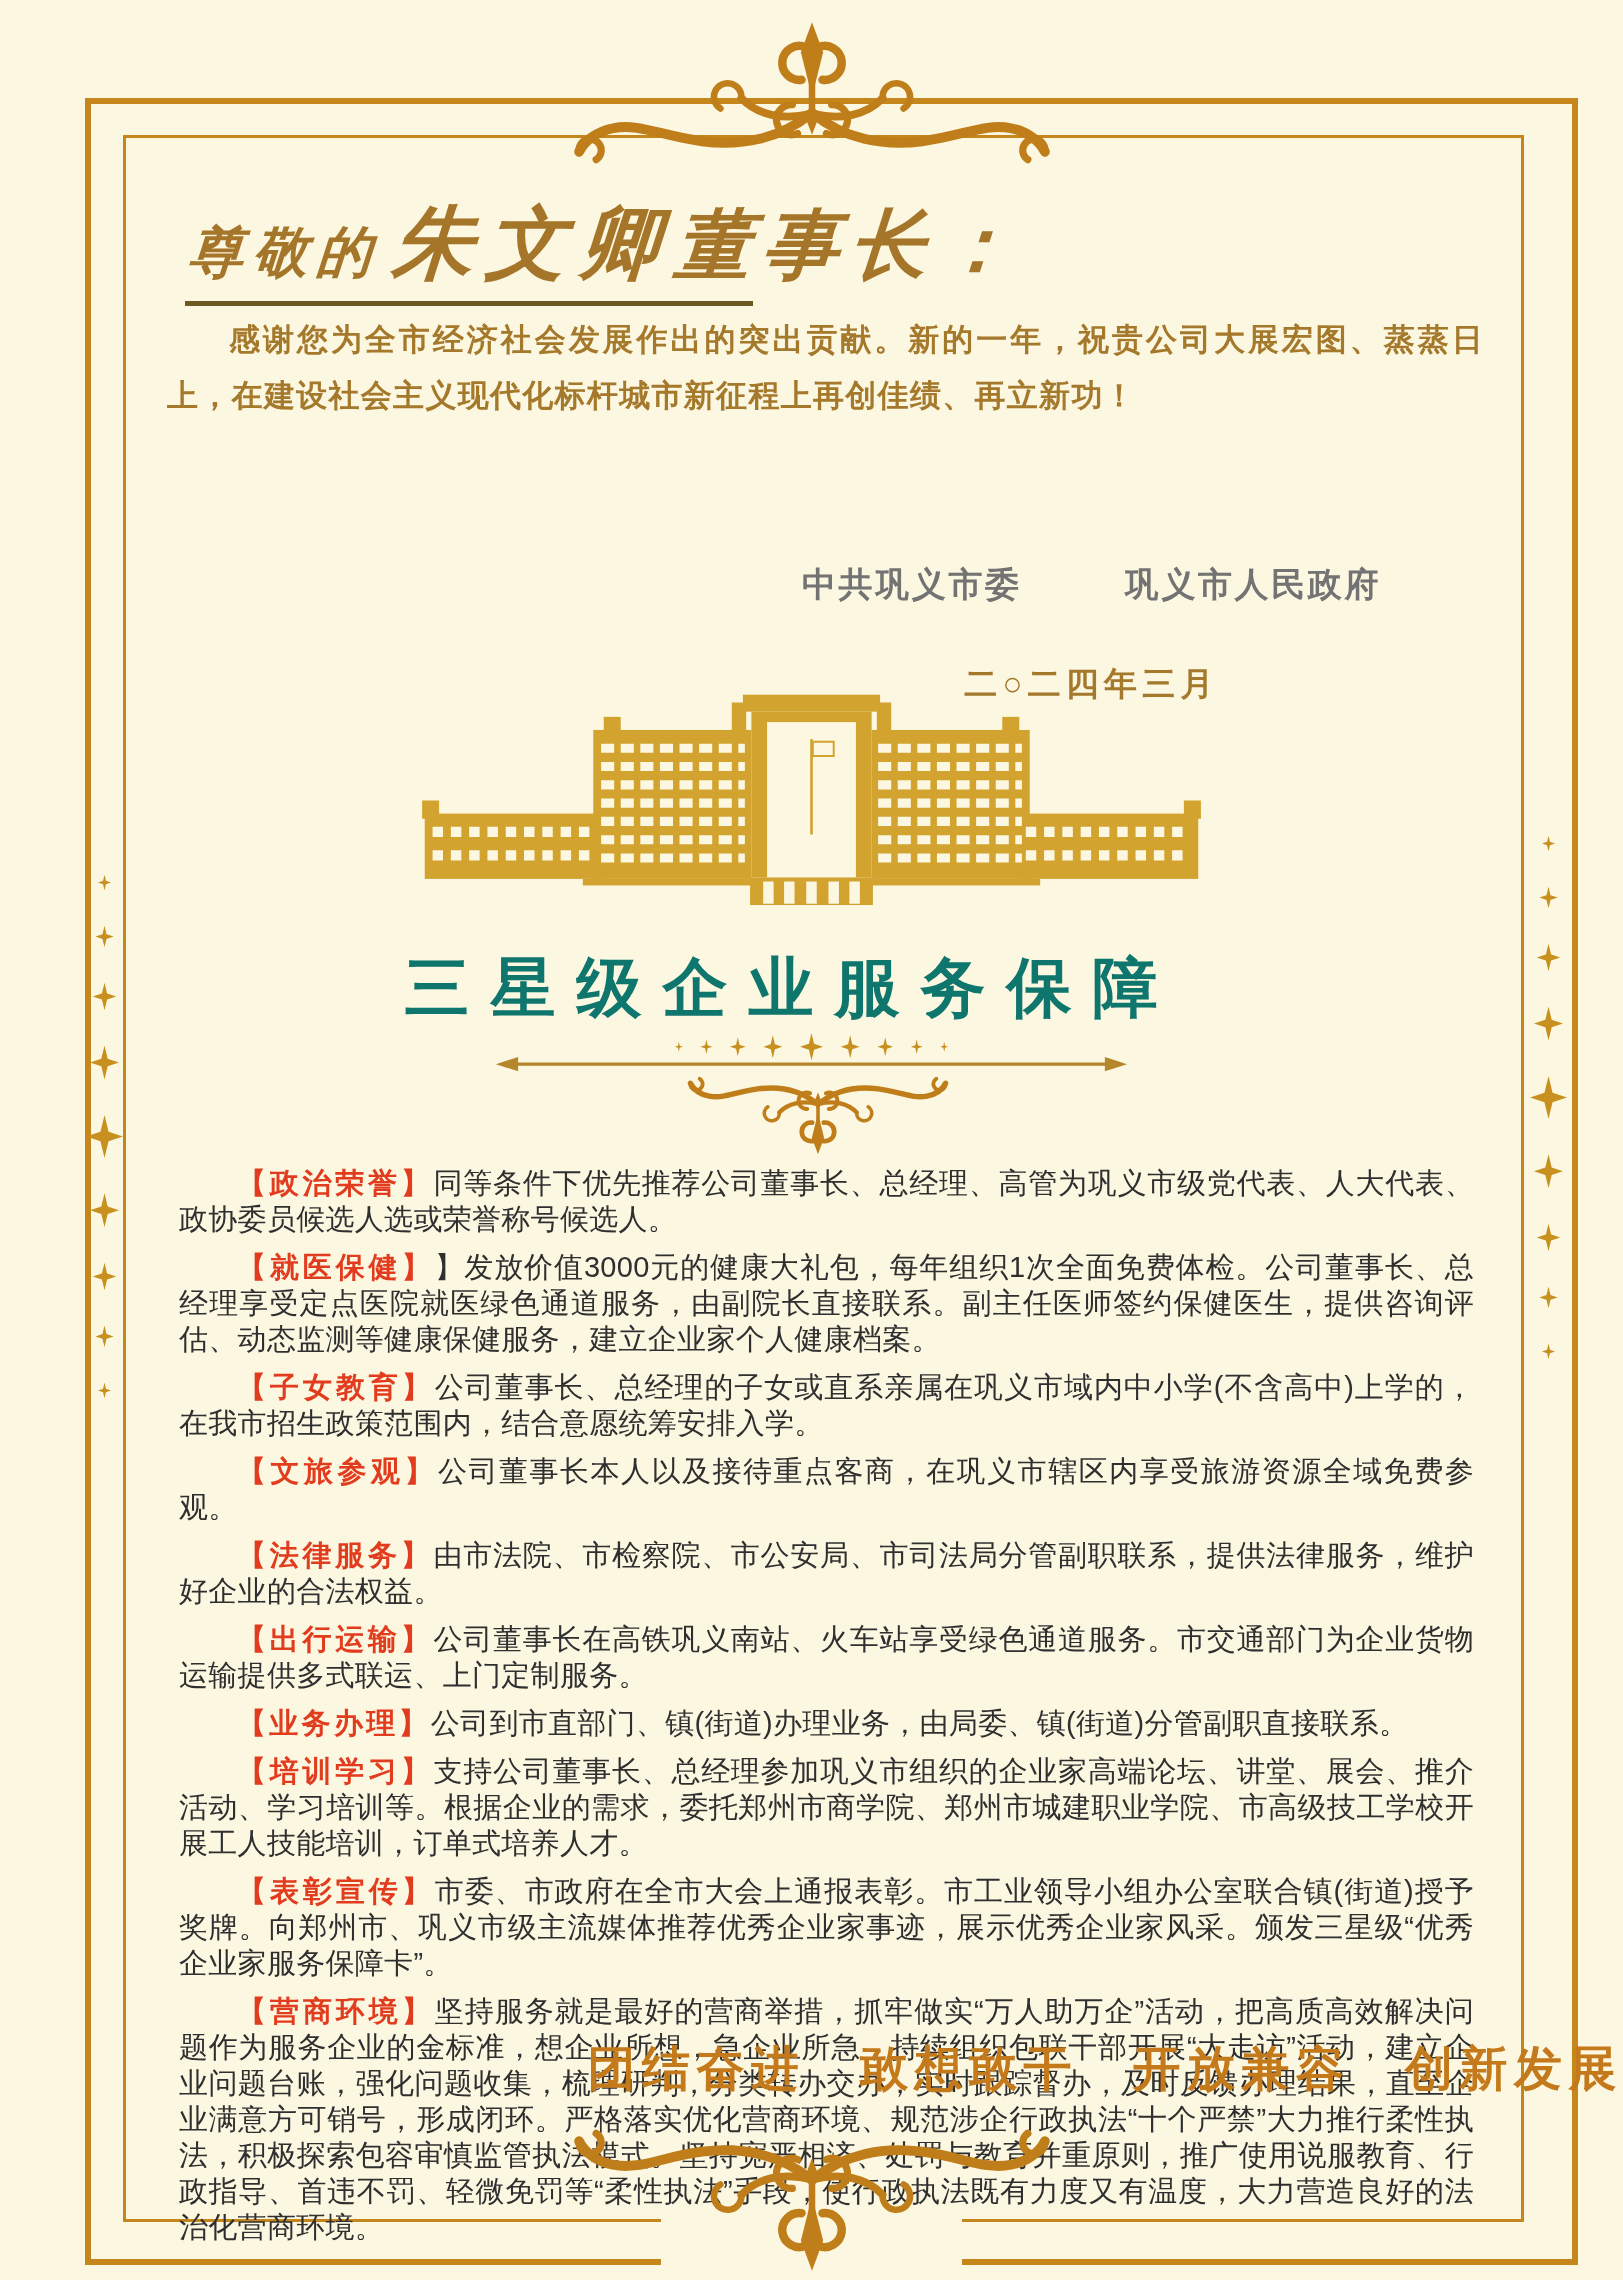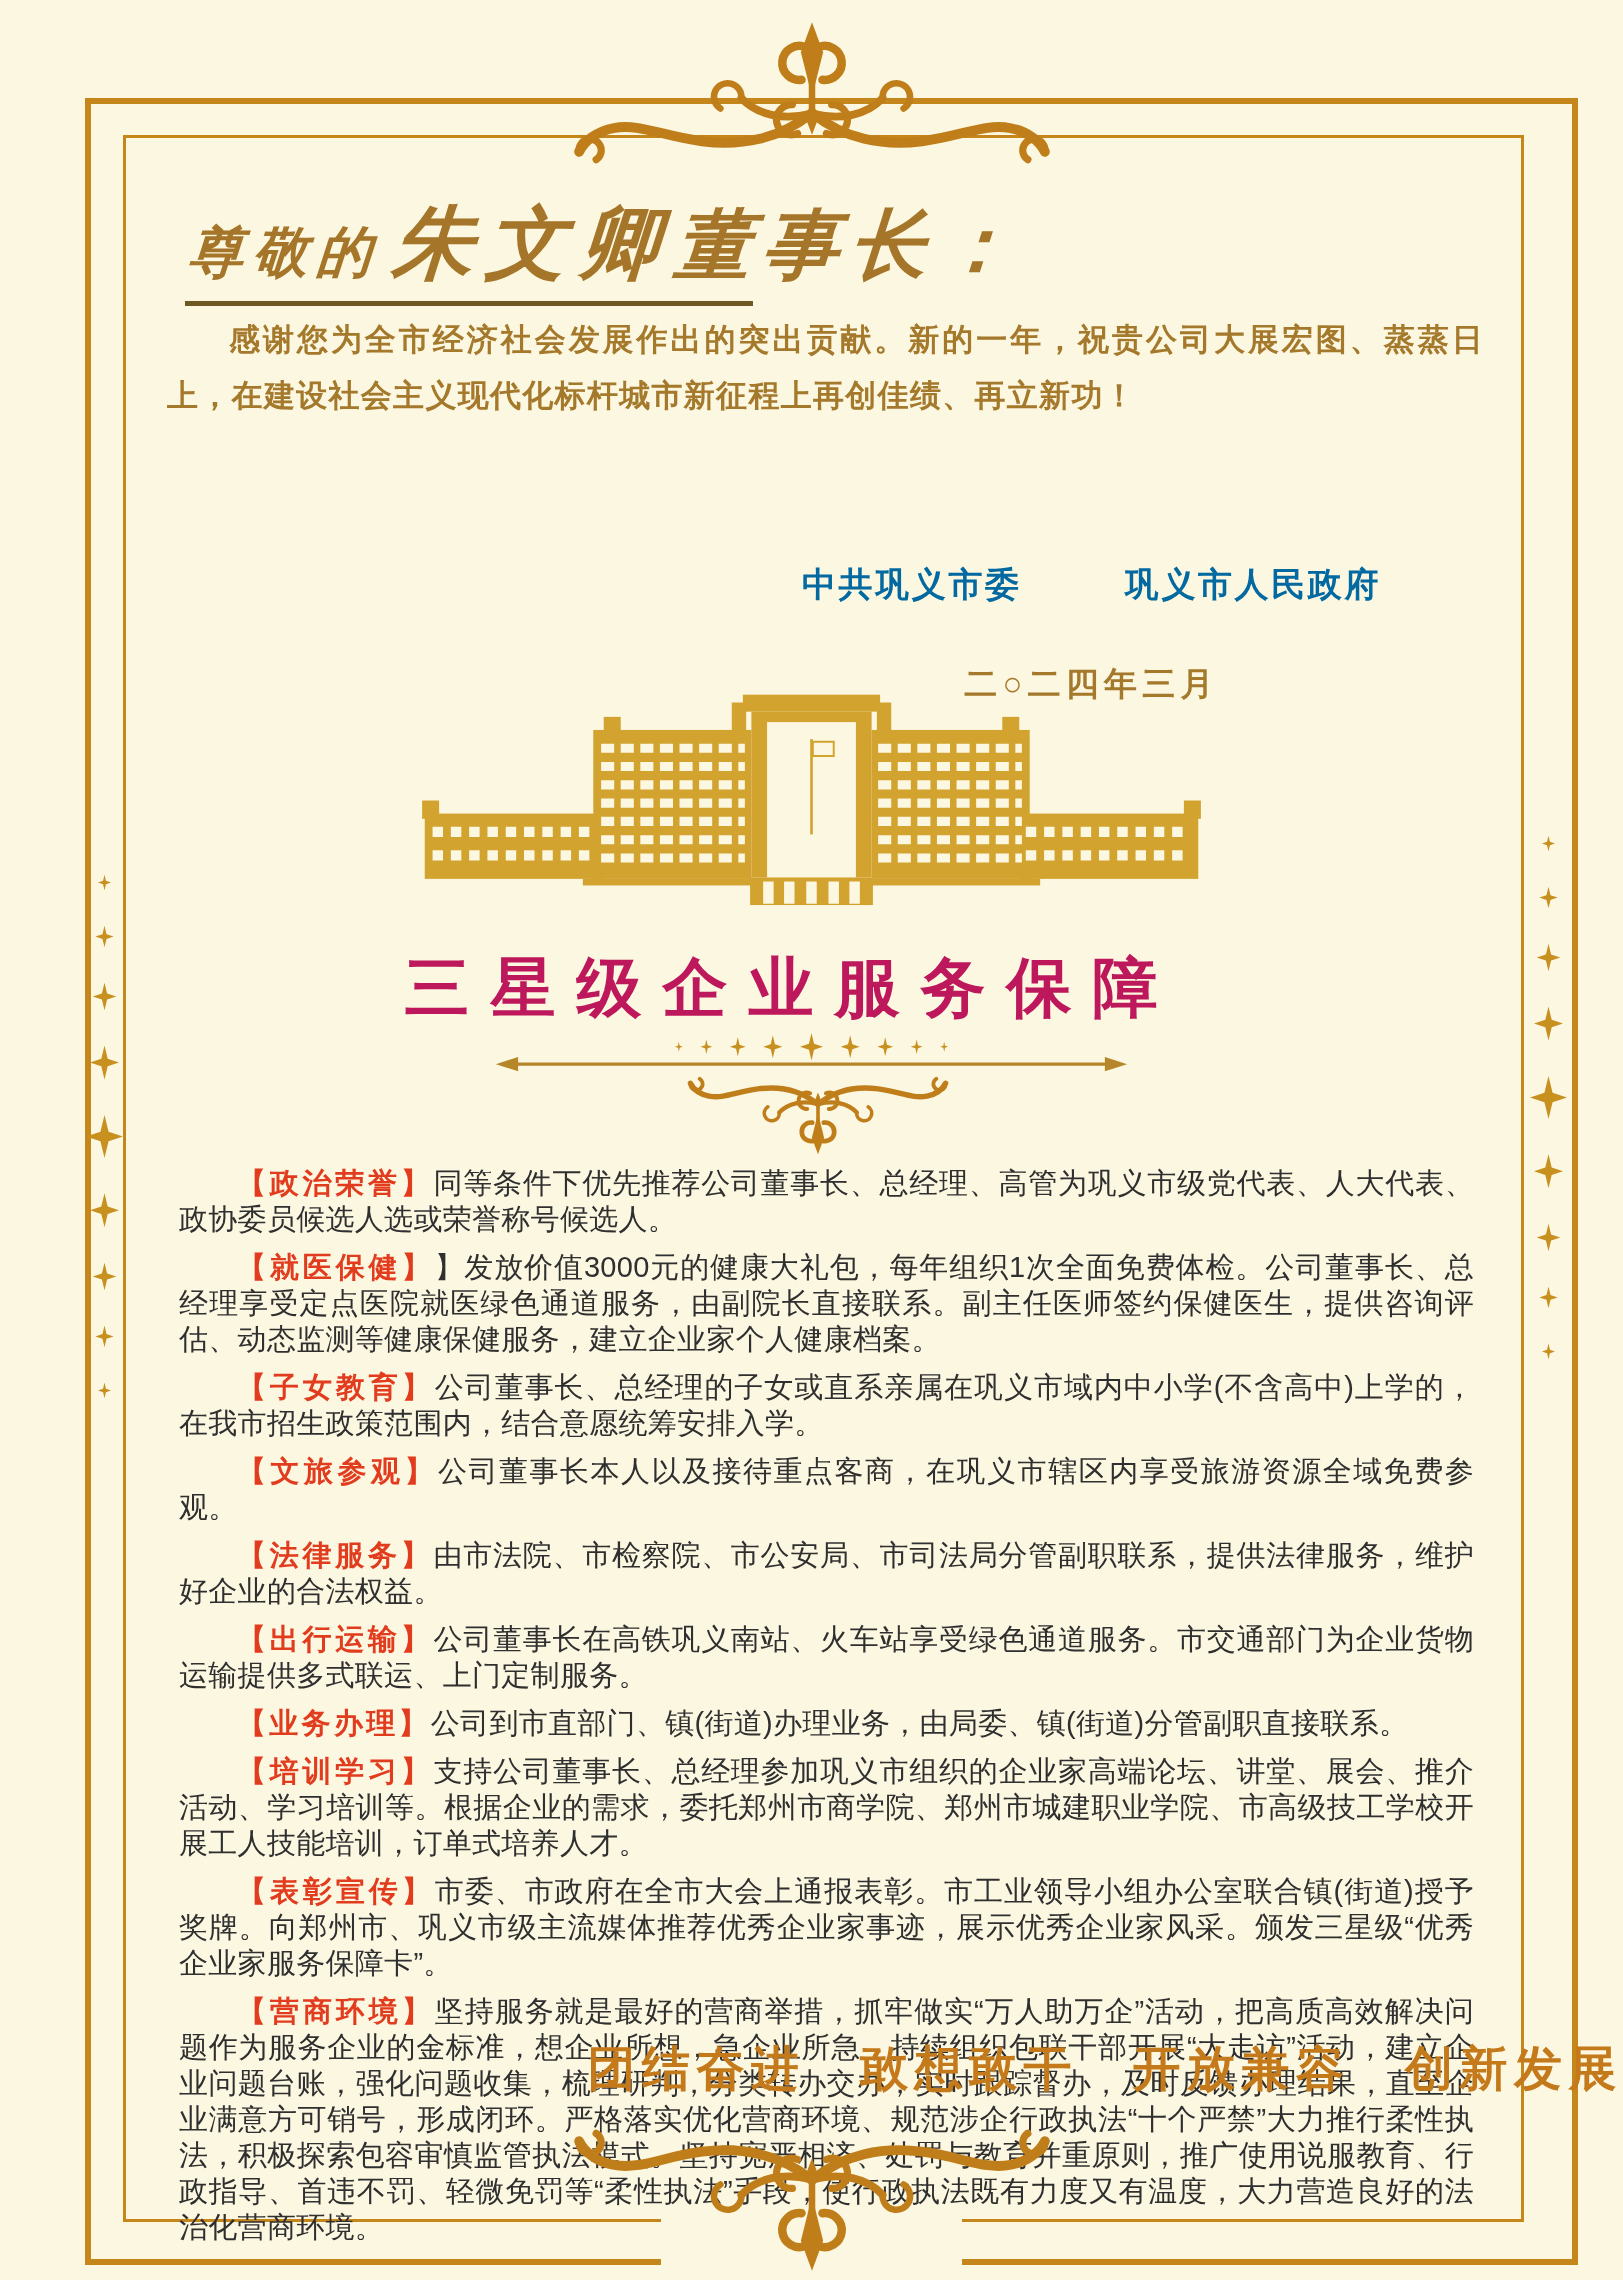--- a/index.html
+++ b/index.html
@@ -33,29 +33,29 @@
     transform:skewX(-4deg); white-space:nowrap;}
   .salutation .pre{font-size:55px; letter-spacing:9.2px;}
   .salutation .name{font-size:80px; letter-spacing:13px; margin-left:9.2px;}
   .salutation .suf{font-size:76px; letter-spacing:11.8px;}
   .underline{position:absolute; left:185px; top:301px; width:568px; height:4.6px; background:#6d5a22;}
   .letter-body{position:absolute; left:167px; top:312px; width:1317px;}
   .letter-body p{margin:0 0 6.5px 0; font-size:31px; line-height:1.82; color:#a5792b;
     text-indent:2em; letter-spacing:1.3px; text-align:justify;
     font-family:"Liberation Serif", serif; font-weight:600;}
   .signers{position:absolute; left:802px; top:562px; width:579px; display:flex;
-    justify-content:space-between; font-size:34px; font-weight:bold; color:#0369a1;
+    justify-content:space-between; font-size:34px; font-weight:bold; color:#737373;
     font-family:"Liberation Serif", serif; letter-spacing:2.6px; white-space:nowrap;}
   .cert-date{position:absolute; left:802px; top:614px; width:579px; text-align:center;
     font-size:33px; font-weight:bold; color:#a5792b; letter-spacing:5.2px;
     font-family:"Liberation Serif", serif;margin-top:48px;}
   
   .building{position:absolute; left:386px; top:662px; width:851px; height:245px;}
   .banner-title{position:absolute; left:0; top:944px; width:1562px; text-align:center;
-    font-size:65px; font-weight:bold; color:#be185d; letter-spacing:21px; text-indent:21px;
+    font-size:65px; font-weight:bold; color:#0f766e; letter-spacing:21px; text-indent:21px;
     font-family:"Liberation Serif", serif;}
   .diamond-row{position:absolute; left:0; top:1033px; width:1623px; display:flex;
     justify-content:center; align-items:center; gap:17.7px;}
   .diamond-row .star{margin:0;}
   .d1{width:7.9px;height:9.8px;} .d2{width:11.8px;height:14.4px;} .d3{width:15.7px;height:19px;}
   .d4{width:19px;height:23px;} .d5{width:23px;height:27.5px;}
   .arrow-divider{position:absolute; left:494px; top:1055px; width:635px; height:18.3px;}
   
   .sections{position:absolute; left:167px; top:1153px; width:1319px;}
   .sections p{margin:12px; font-size:29px; line-height:36px; color:#2f2f2f;

